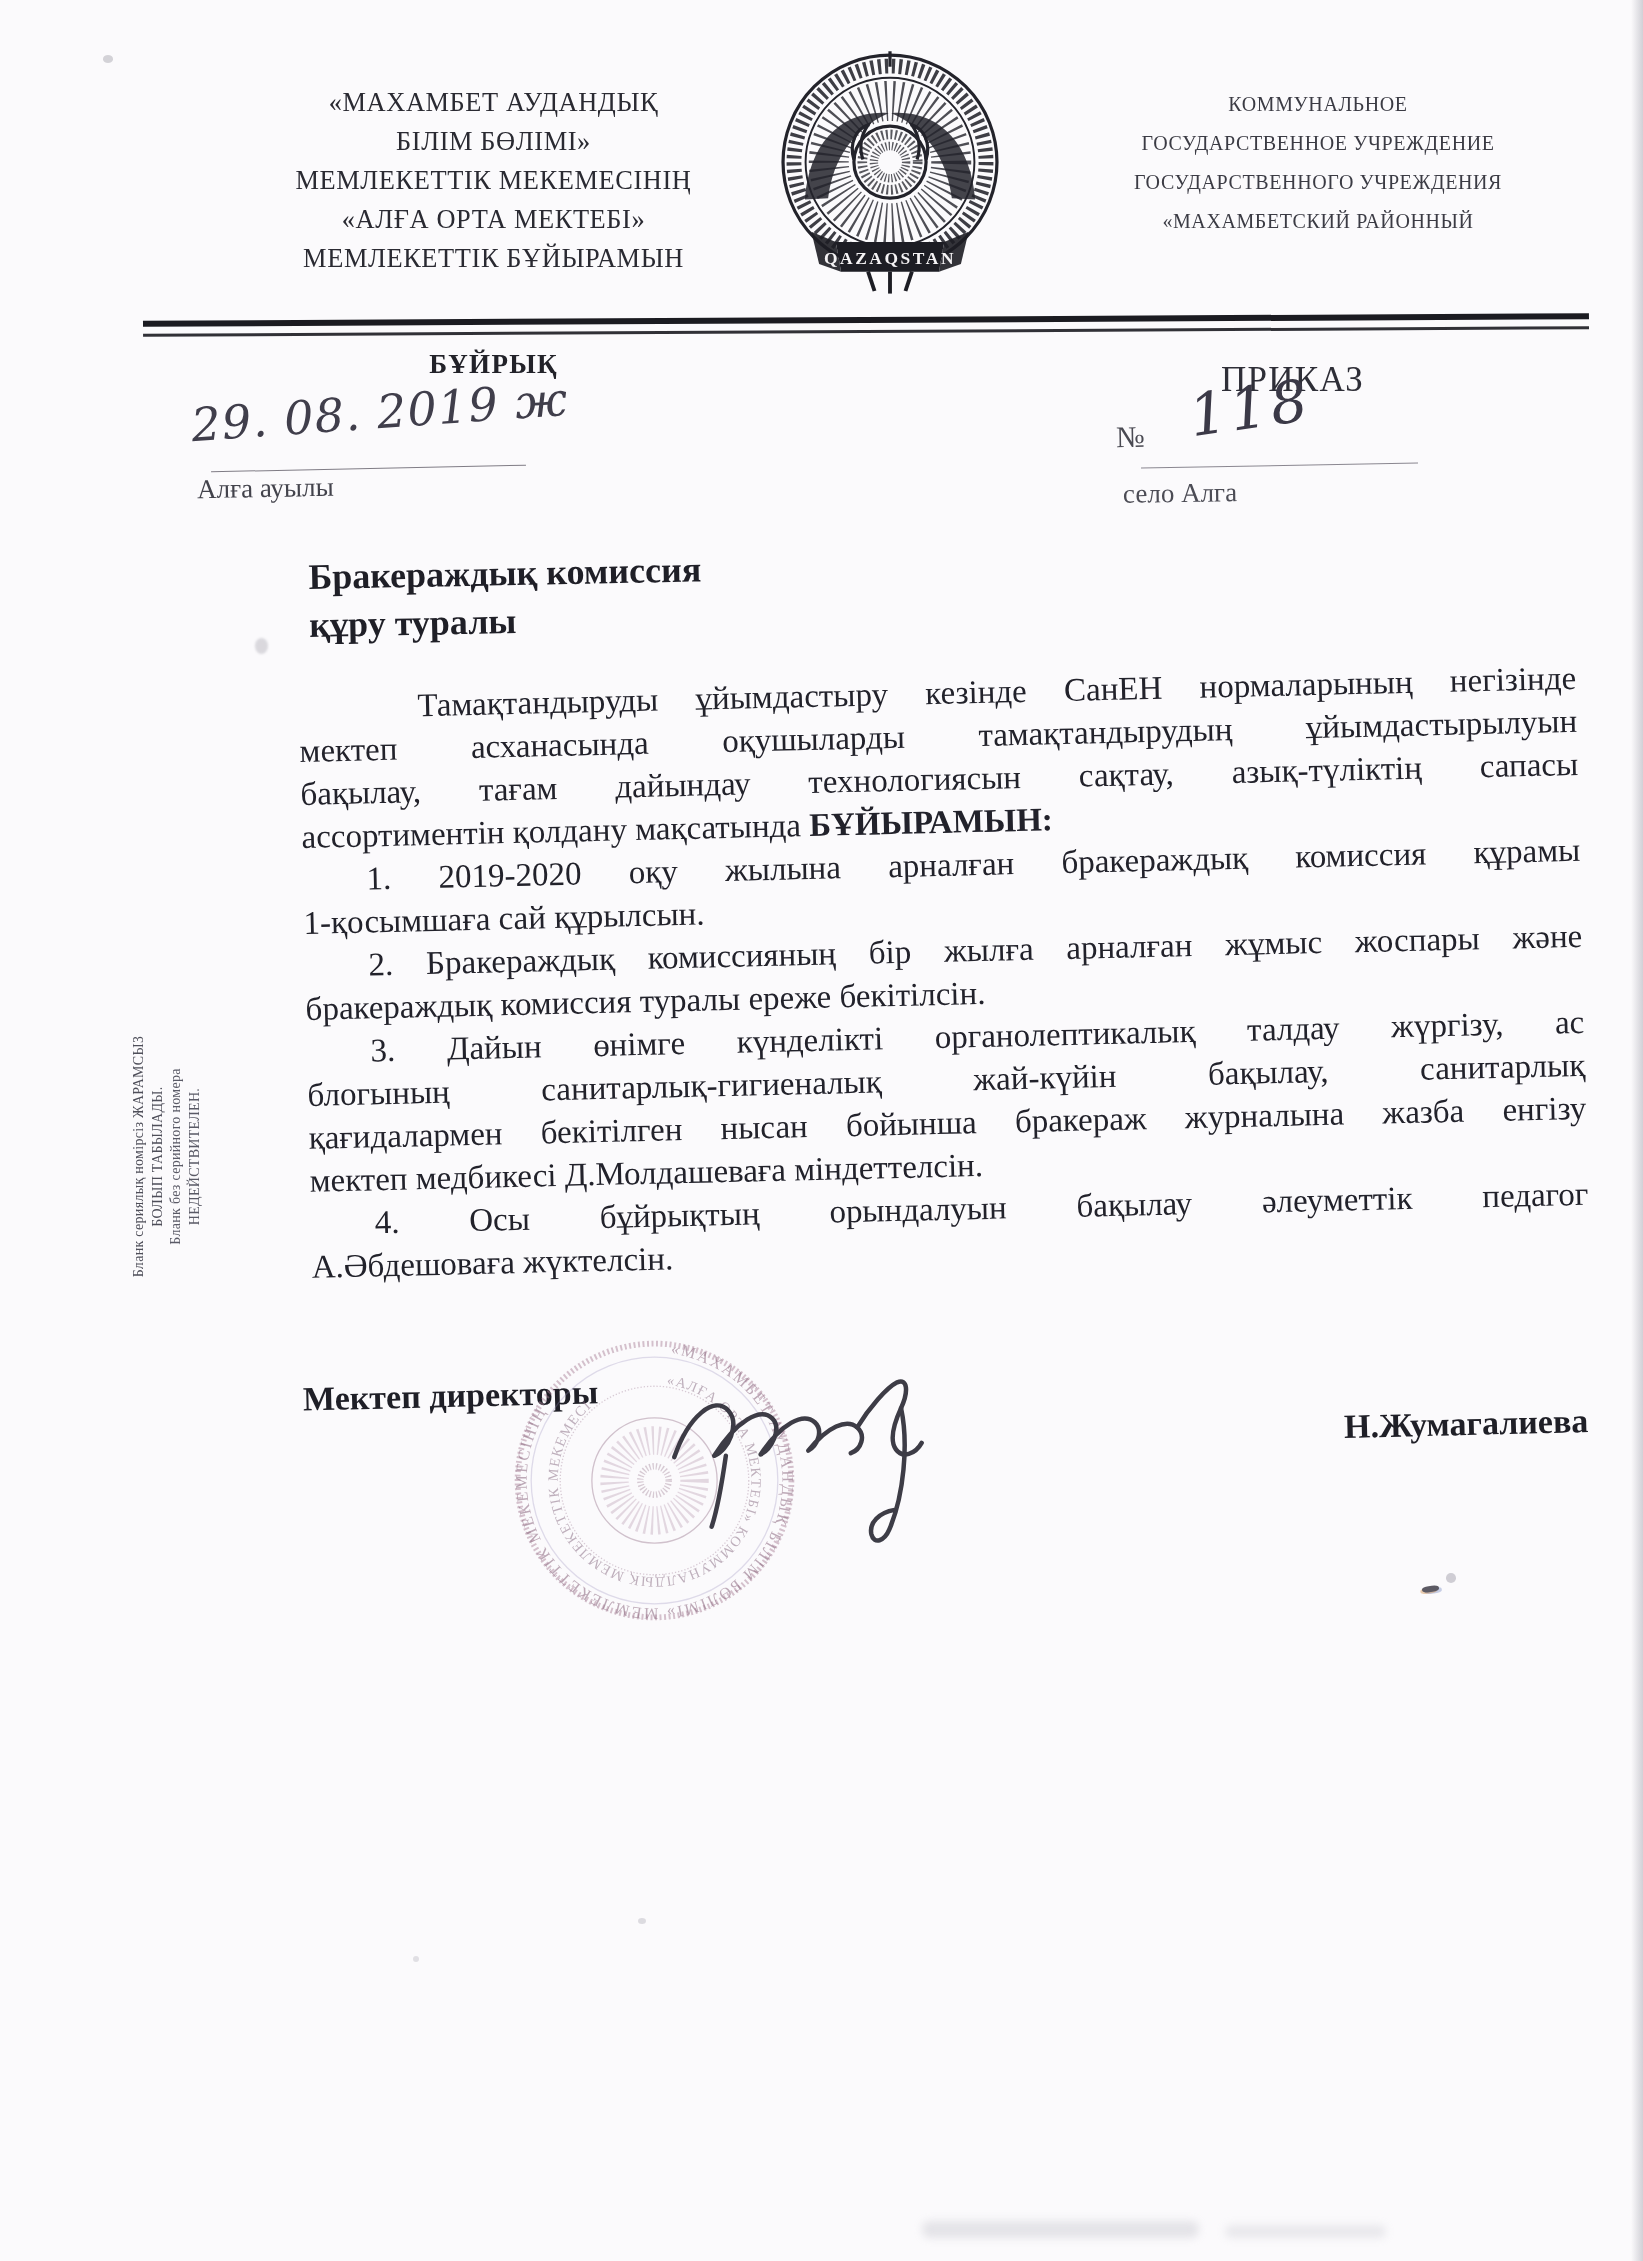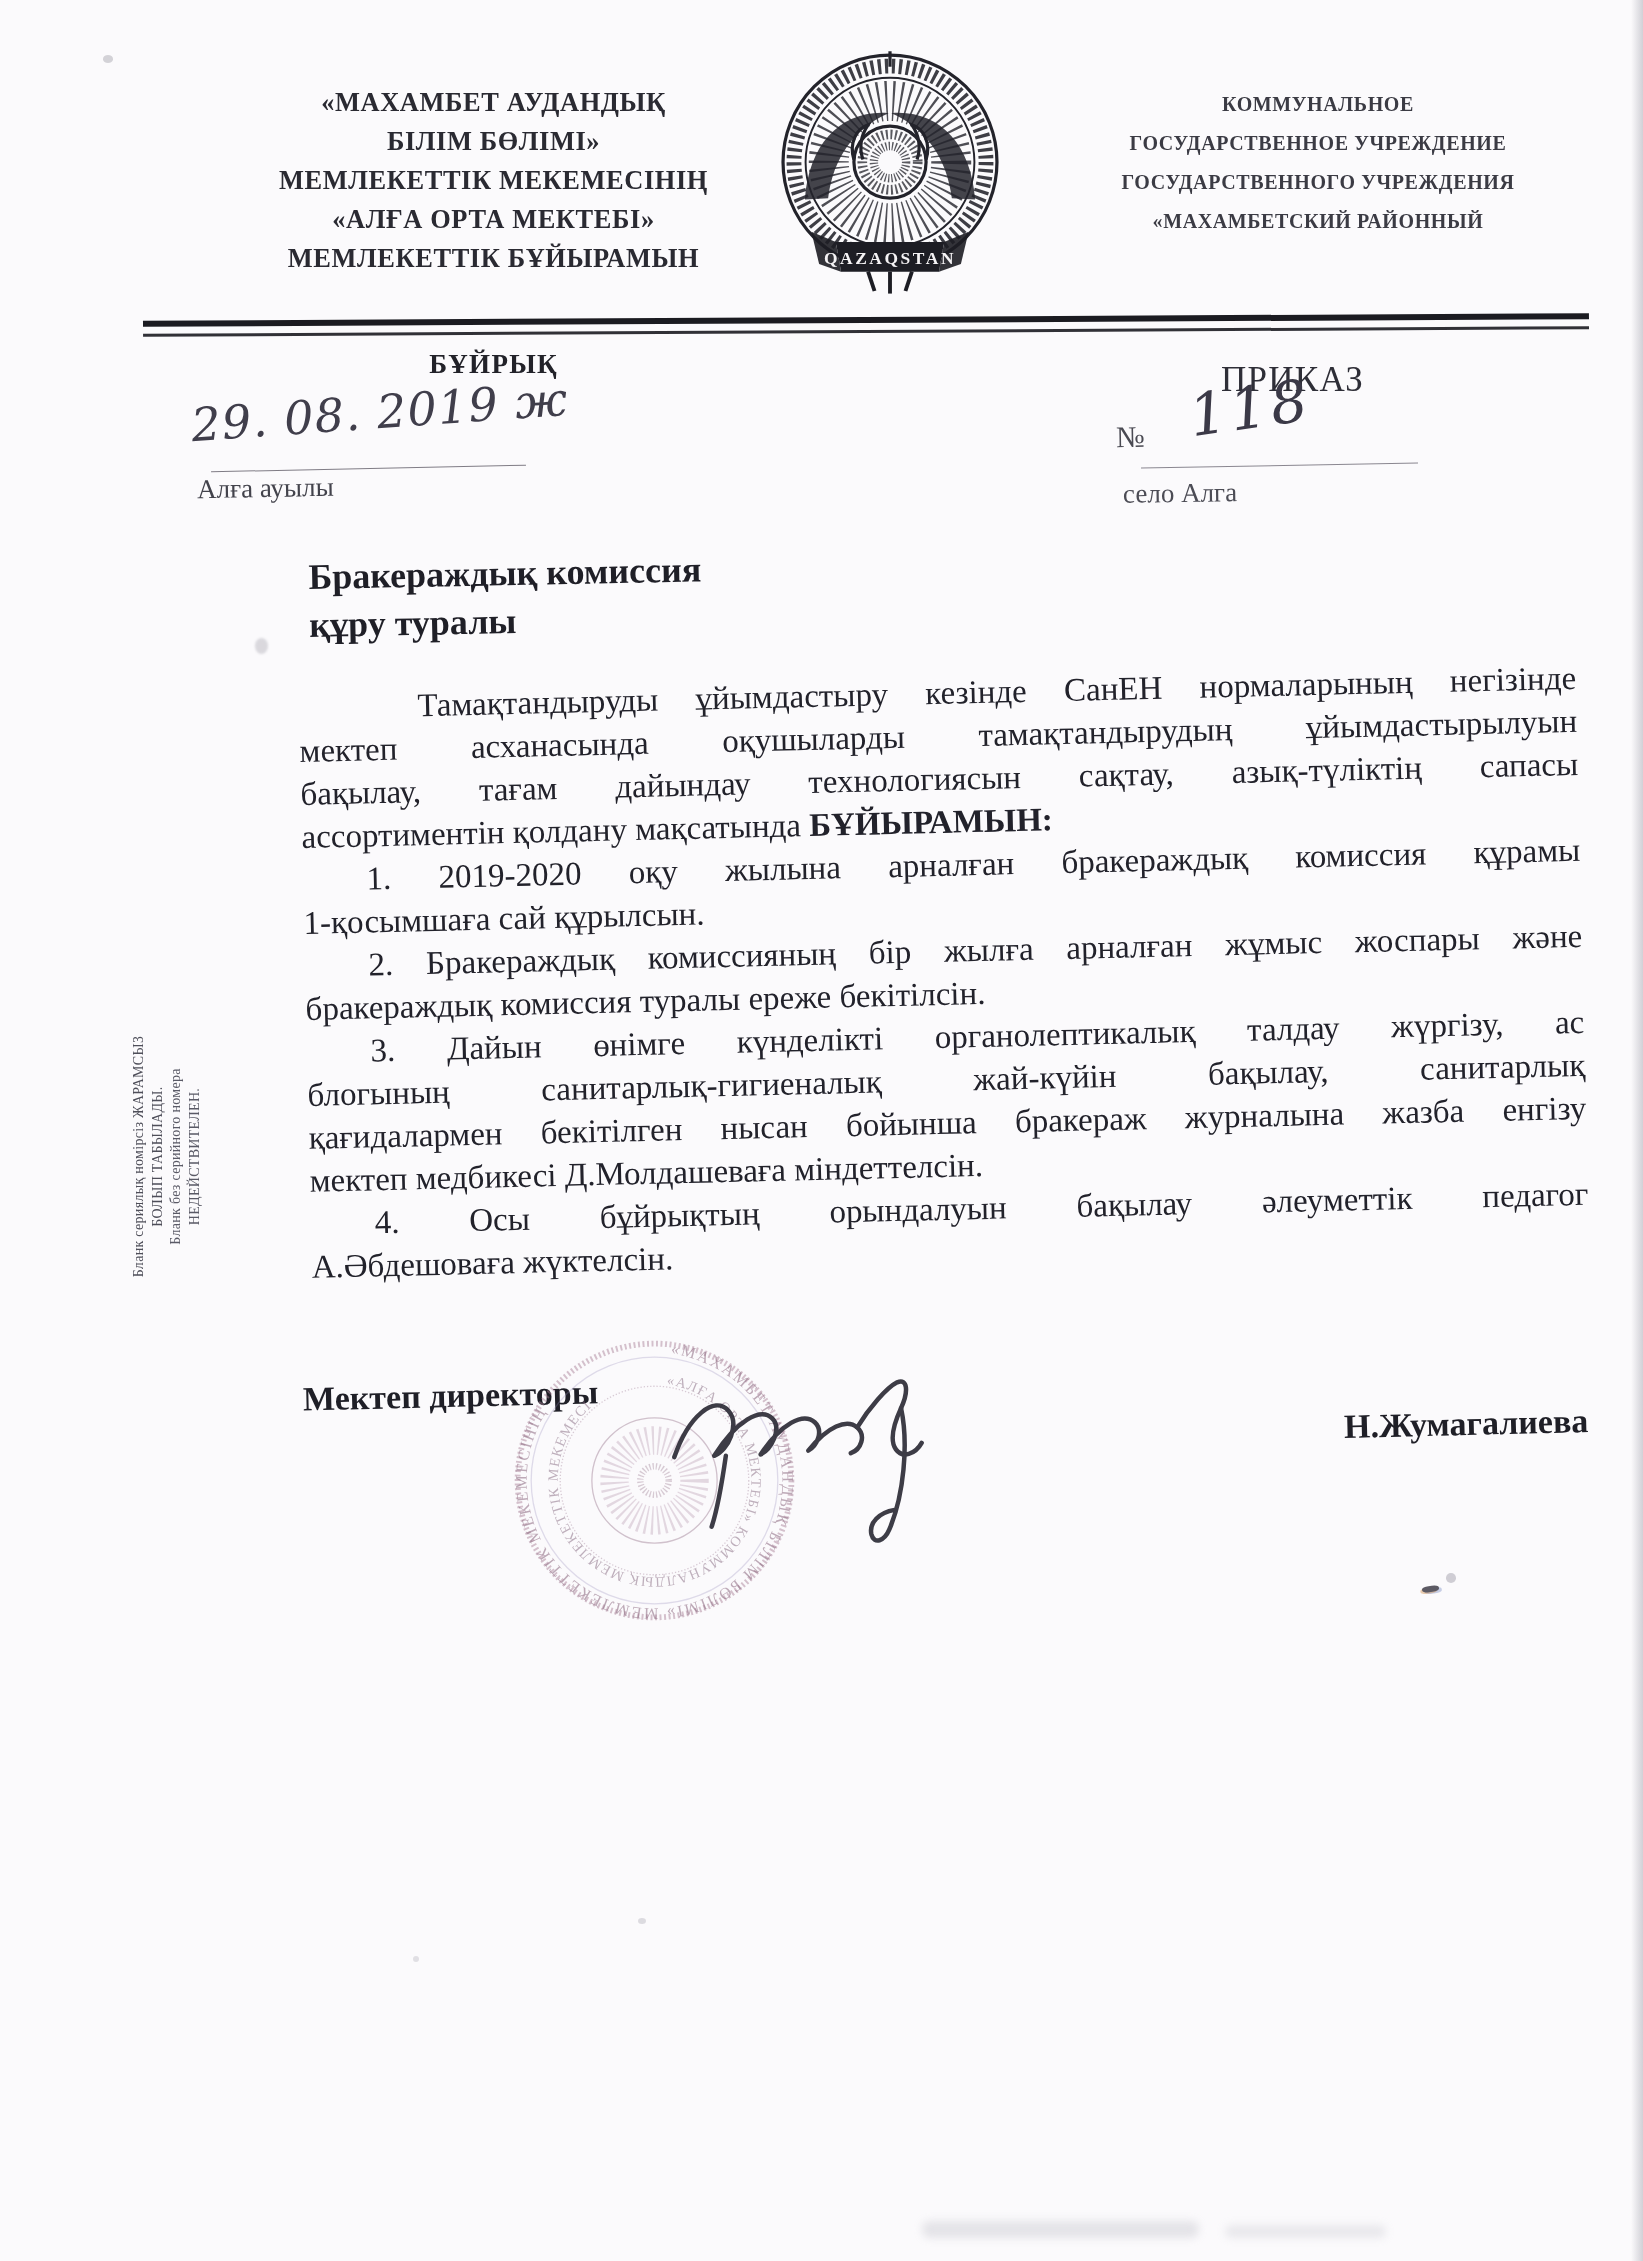--- a/index.html
+++ b/index.html
@@ -4,21 +4,21 @@
 <style>
   html,body{margin:0;padding:0;background:#e8e8ec;}
   .page{
     position:relative;width:1644px;height:2261px;overflow:hidden;
     background:#fbfafc;
     font-family:"Liberation Serif","DejaVu Serif",serif;
     color:#23232b;
   }
   .abs{position:absolute;}
   
-  .hdr{font-weight:bold;text-align:center;letter-spacing:0.6px;}
+  .hdr{font-weight:normal;text-align:center;letter-spacing:0.6px;}
   .hdr-left{left:268px;top:83px;width:451px;font-size:26.4px;line-height:39px;color:#2a2a32;}
   .hdr-right{left:1044px;top:85px;width:548px;font-size:20px;line-height:39px;color:#3b3b44;}
   .hdr div{white-space:nowrap;}
   .emblem{left:774px;top:46px;width:232px;height:258px;}
   .rule{left:143px;top:317px;width:1446px;transform:rotate(-0.3deg);}
   .rule-a{height:5.8px;background:#1b1b21;}
   .rule-b{height:3.2px;background:#1b1b21;opacity:.9;margin-top:7px;}
   
   .order-kk{left:358px;top:349px;width:271px;text-align:center;font-weight:bold;font-size:27px;letter-spacing:1.3px;color:#222229;}
   .order-ru{left:1154px;top:360px;width:277px;text-align:center;font-weight:normal;font-size:35px;letter-spacing:1.3px;color:#2e2e37;}

